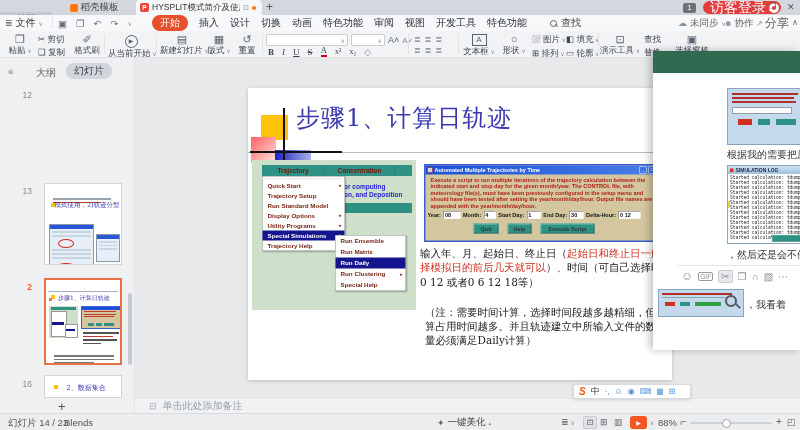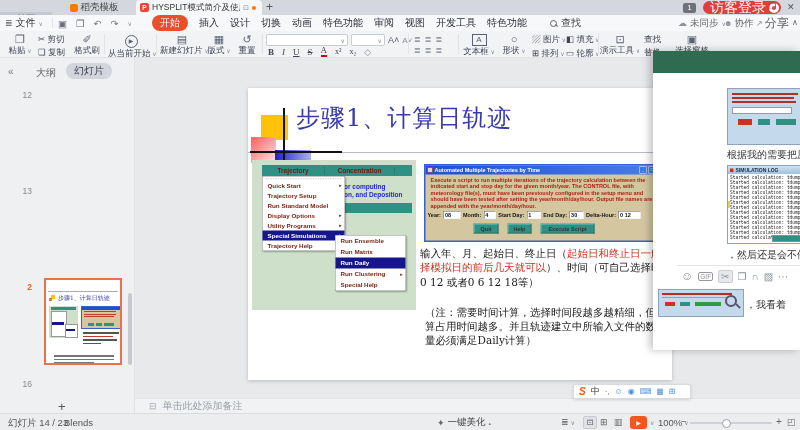--- a/index.html
+++ b/index.html
@@ -192,20 +192,45 @@
 </div>
 
 <div class="abs" style="left:0;top:58px;width:135px;height:355px;background:#eef0f2;border-right:1px solid #e2e4e8;box-sizing:border-box">
   <div class="abs" style="left:8px;top:8px;font-size:10px;color:#777">«</div>
   <div class="abs" style="left:36px;top:8px;font-size:10px;color:#666">大纲</div>
   <div class="abs" style="left:66px;top:5px;width:46px;height:16px;background:#d2d5db;border-radius:8px;text-align:center;line-height:16px;font-size:10px;color:#3a3e46">幻灯片</div>
 
   <div class="tnum" style="top:32px">12</div>
 
   <div class="tnum" style="top:128px">13</div>
+  <div class="thumb" style="top:125px;height:82px">
+    <div style="position:relative;width:100%;height:100%">
+      <span class="abs" style="left:6px;top:5px;width:4px;height:4px;background:#ffc20a"></span>
+      <div class="t-title" style="font-size:6.5px;left:8px">模式使用，2)轨迹分型</div>
+      <i class="b" style="margin:14px 8px 0;width:58px;height:1.5px;background:#9aa2ae"></i>
+      <i class="br" style="margin:2px 8px 0;width:48px;height:1.5px"></i>
+      <div class="winbox" style="left:4px;top:26px;width:43px;height:50px">
+        <div class="winhead"></div>
+          <i class="b" style="background:#c8d4e2"></i>
+          <i class="b" style="background:#c8d4e2"></i>
+        <span class="abs" style="left:8px;top:14px;width:14px;height:7px;border:1px solid #d03020;border-radius:50%"></span>
+        <i class="b" style="margin-top:12px;background:#c8d4e2"></i>
+          <i class="b" style="background:#c8d4e2"></i>
+          <i class="b" style="background:#c8d4e2"></i>
+        <span class="abs" style="left:6px;top:38px;width:18px;height:6px;border:1px solid #d03020;border-radius:50%"></span>
+      </div>
+      <div class="winbox" style="left:51px;top:36px;width:22px;height:26px">
+        <div class="winhead"></div>
+          <i class="b" style="height:1.5px;background:#c8d4e2"></i>
+          <i class="b" style="height:1.5px;background:#c8d4e2"></i>
+          <i class="b" style="height:1.5px;background:#c8d4e2"></i>
+      </div>
+      <div class="abs" style="left:51px;top:66px;width:22px"></div>
+    </div>
+  </div>
 
   <div class="tnum" style="top:224px;color:#e8622e;font-weight:bold">2</div>
   <div class="thumb" style="top:220px;height:87px;border:2px solid #e8734a">
     <div style="position:relative;width:100%;height:100%">
       <span class="abs" style="left:5px;top:4px;width:4px;height:4px;background:#ffc20a"></span>
       <span class="abs" style="left:3px;top:7px;width:3px;height:3px;background:#f26a6a"></span>
       <div class="t-title" style="font-size:6px;text-align:left;left:12px;top:3px">步骤1、计算日轨迹</div>
       <i class="b" style="margin:11px 2px 0;height:1px;background:#aab"></i>
       <div class="abs" style="left:3px;top:15px;width:29px;height:32px;background:#cfe0ca">
         <i style="height:3px;background:#2f9184;margin:1px 2px 0"></i>
@@ -231,20 +256,26 @@
       </div>
       <div class="abs" style="left:6px;top:62px;width:64px">
         <i class="b" style="height:1.5px;background:#777"></i>
           <i class="b" style="height:1.5px;background:#777"></i>
           <i class="b" style="height:1.5px;background:#777;width:40px"></i>
       </div>
     </div>
   </div>
 
   <div class="tnum" style="top:321px">16</div>
+  <div class="thumb" style="top:317px;height:23px">
+    <div style="position:relative;width:100%;height:100%">
+      <span class="abs" style="left:9px;top:9px;width:4px;height:4px;background:#ffc20a"></span>
+      <div class="t-title" style="font-size:7px;top:7px;left:6px">2、数据集合</div>
+    </div>
+  </div>
 
   <div class="abs" style="left:58px;top:341px;font-size:13px;color:#555">+</div>
   <div class="abs" style="right:2px;top:30px;width:4px;height:310px">
     <div class="abs" style="top:205px;width:4px;height:72px;background:#c6c9ce;border-radius:2px"></div>
   </div>
 </div>
 
 <div class="abs" style="left:135px;top:58px;width:665px;height:340px;background:#e8e9eb">
   <div class="abs" style="left:113px;top:30px;width:424px;height:292px;background:#fff;box-shadow:0 1px 4px rgba(0,0,0,.2)">
 
@@ -338,21 +369,21 @@
       <span class="caret">∨</span>
     </div>
   <div class="abs" style="left:583px;top:2px;width:14px;height:13px;background:#dfe1e5;border:1px solid #c8cbd0;border-radius:2px;text-align:center;font-size:8px;color:#555;line-height:12px;box-sizing:border-box">⊡</div>
   <div class="abs" style="left:600px;top:3px;font-size:9px;color:#666">⊞</div>
   <div class="abs" style="left:614px;top:3px;font-size:9px;color:#666">▥</div>
   <div class="abs flex" style="left:630px;top:2px;width:17px;height:13px;background:#f3561f;border-radius:3px;justify-content:center">
       <span style="color:#fff;font-size:6px">▶</span>
     </div>
   <span class="abs caret" style="left:650px;top:5px">∨</span>
   <div class="abs flex" style="left:658px;top:3px;gap:2px">
-      <span style="font-size:9.5px;color:#555">100%</span>
+      <span style="font-size:9.5px;color:#555">88%</span>
       <span class="caret">∨</span>
     </div>
   <span class="abs" style="left:681px;top:2px;font-size:10px;color:#666">−</span>
   <div class="abs" style="left:690px;top:420px;width:0"></div>
   <div class="abs" style="left:690px;top:8px;width:82px;height:2px;background:#cdd0d5;border-radius:1px">
     <span class="abs" style="left:32px;top:-3px;width:7px;height:7px;border:1px solid #9aa0a8;border-radius:50%;background:#fff"></span>
   </div>
   <span class="abs" style="left:776px;top:2px;font-size:10px;color:#666">+</span>
   <span class="abs" style="left:787px;top:3px;font-size:9px;color:#666">◰</span>
 </div>

